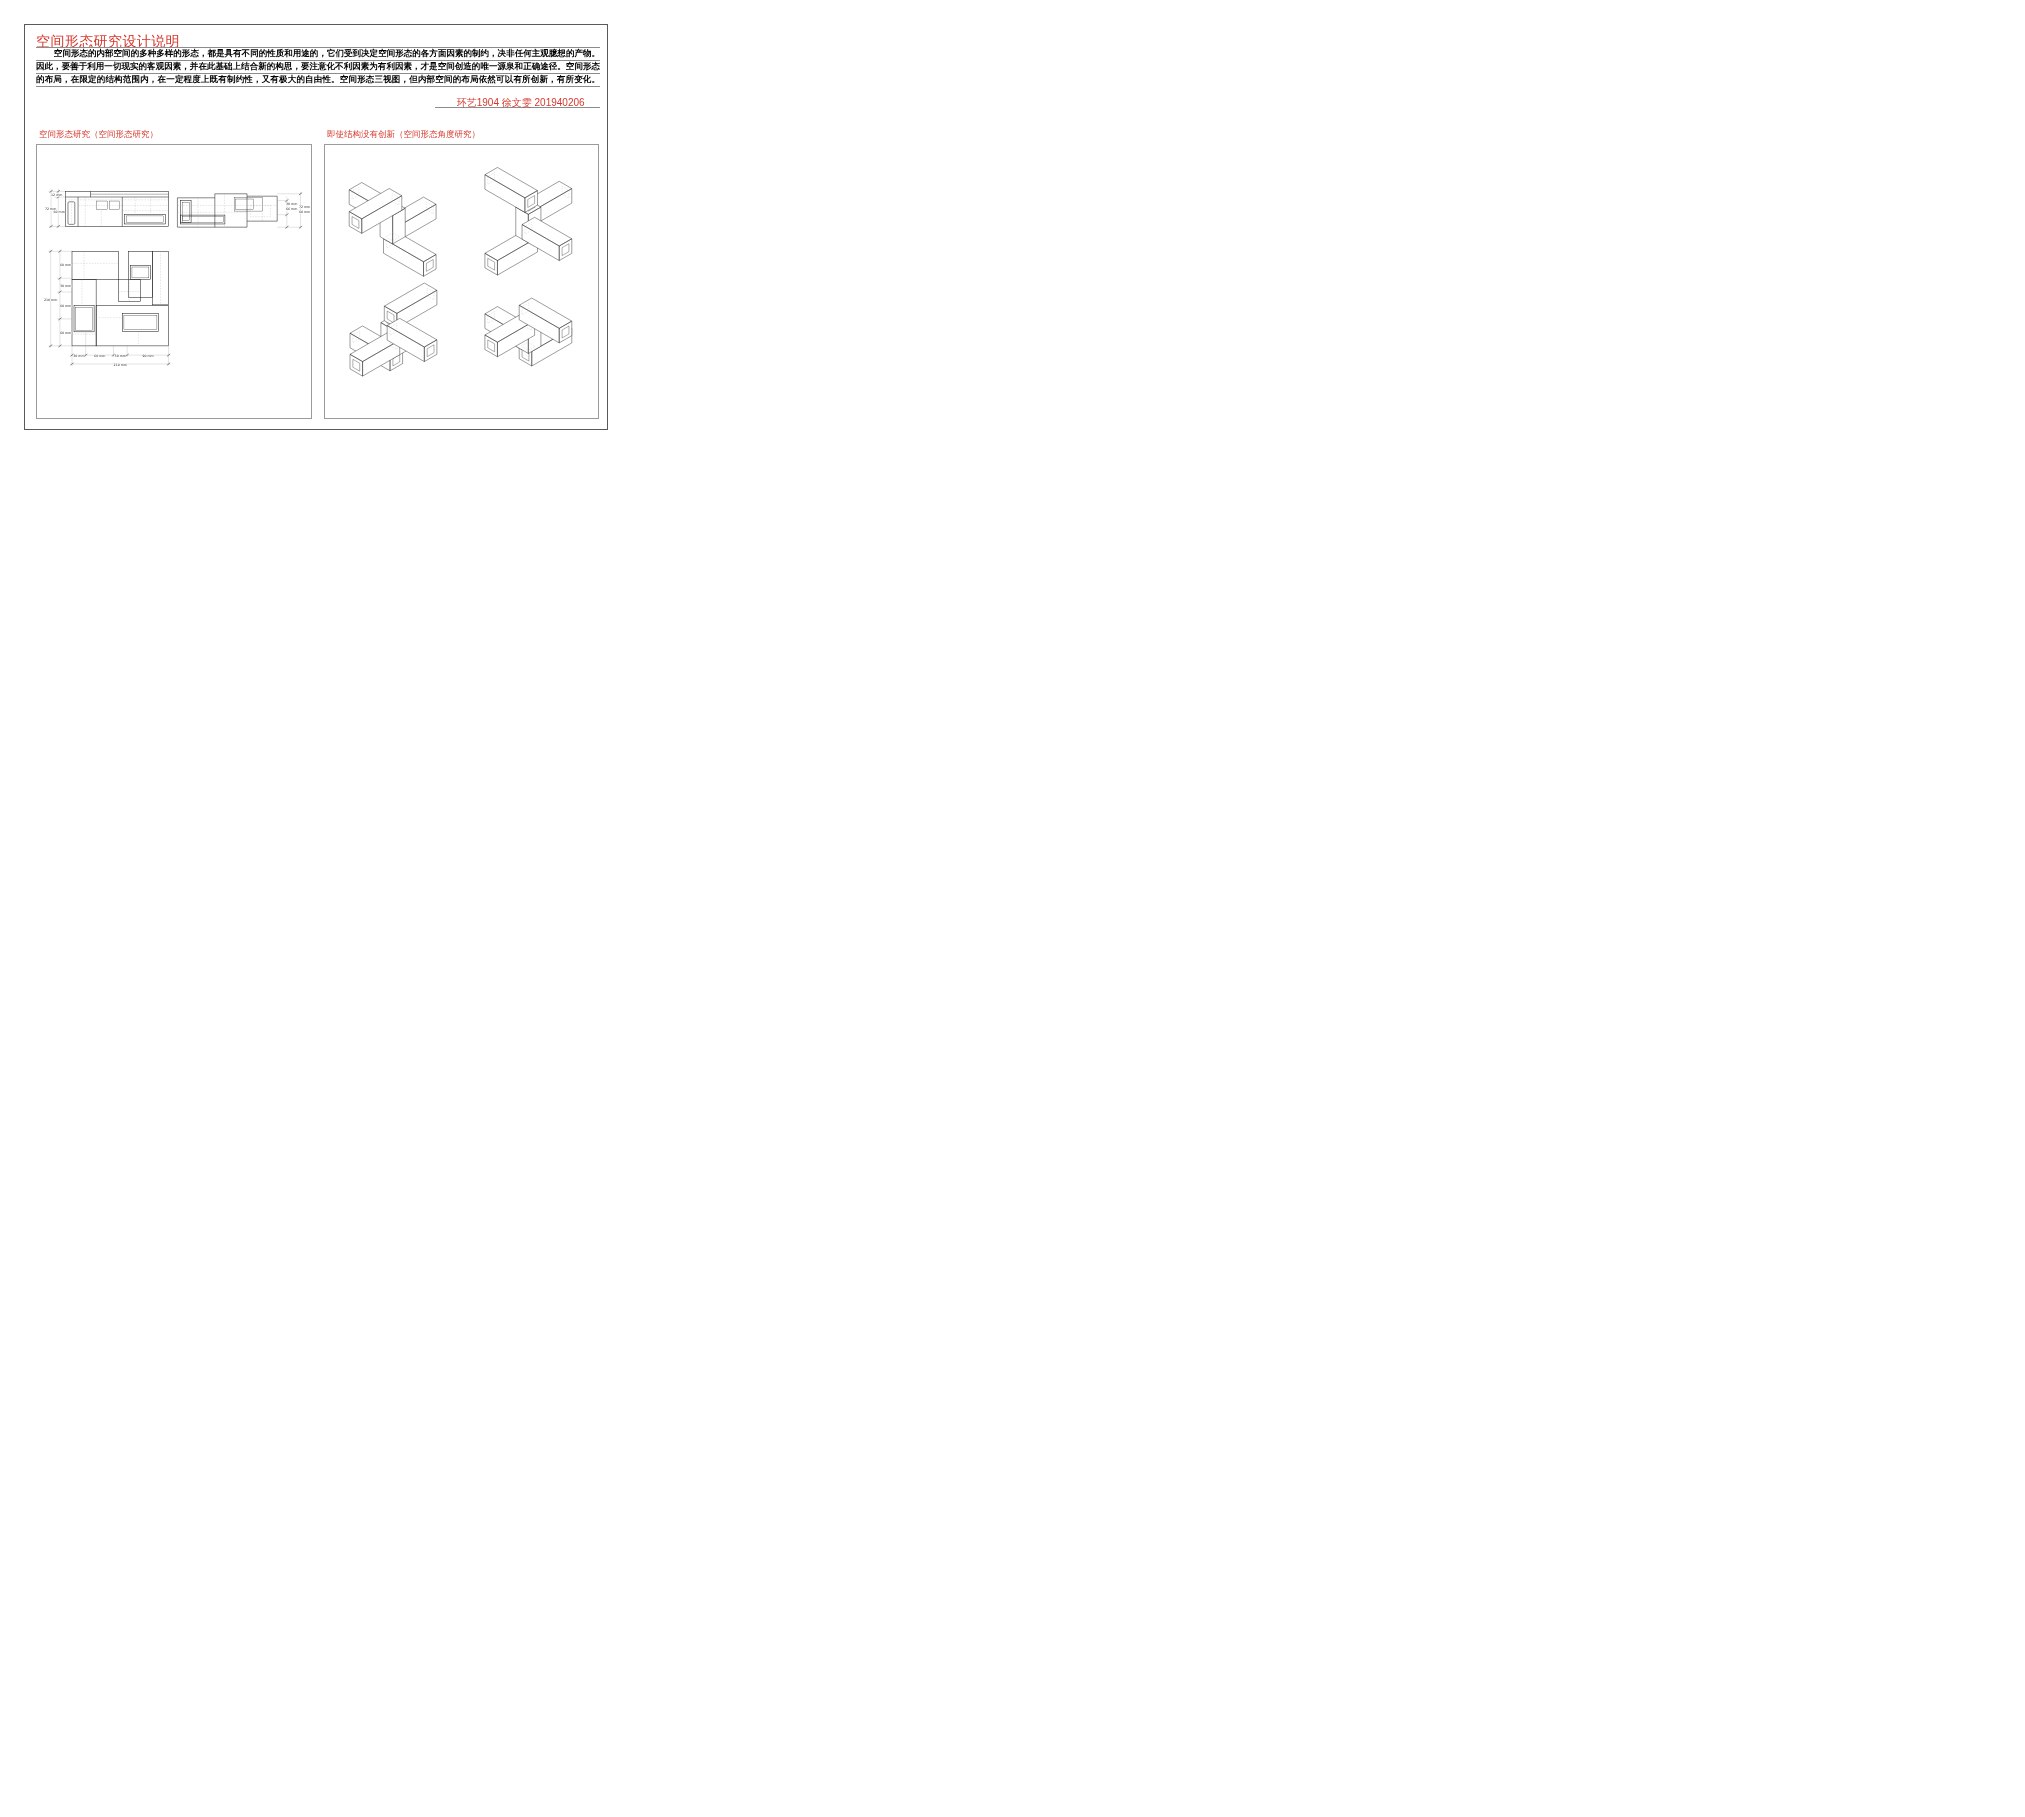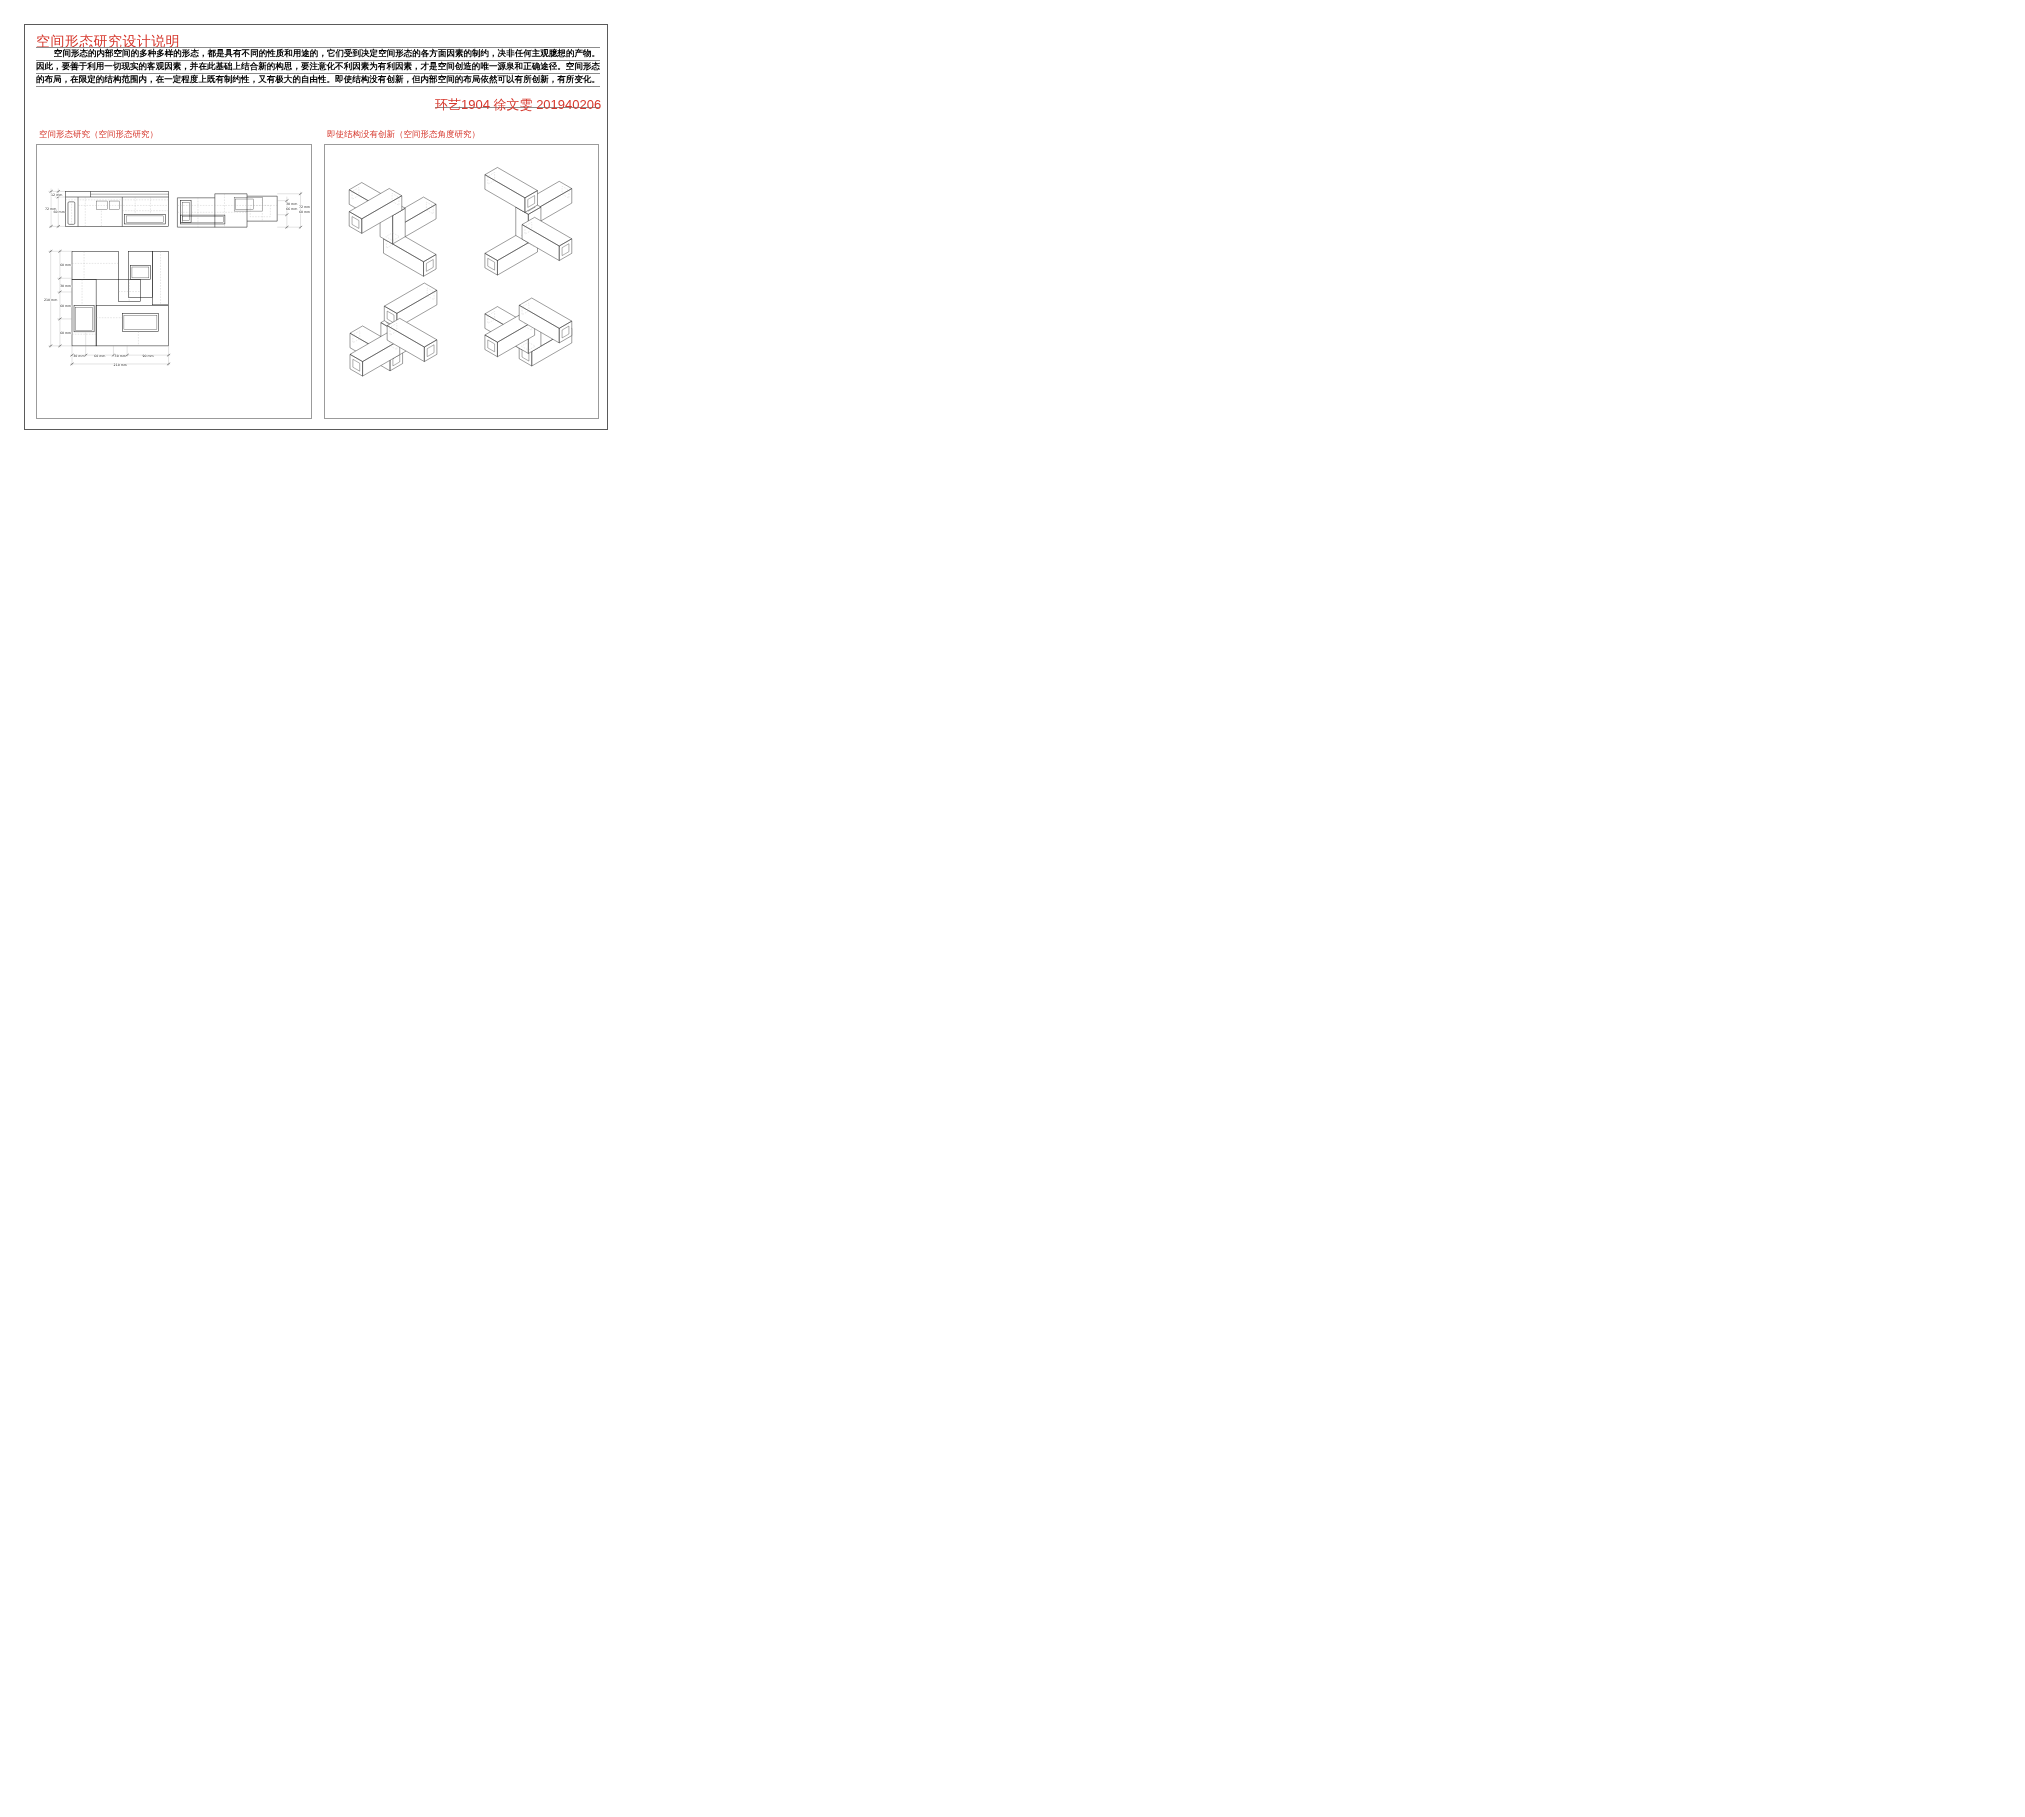--- a/index.html
+++ b/index.html
@@ -11,21 +11,21 @@
          color:var(--accent_red,#d6372c);white-space:nowrap;}
   .para{position:absolute;left:36px;top:48px;width:564px;}
   .pline{height:12px;line-height:11.7px;font-size:8.5px;font-weight:600;color:#000;
          border-bottom:0.8px solid var(--rule_gray,#8c8c8c);
          text-align:justify;text-align-last:justify;white-space:nowrap;overflow:hidden;}
   .pline.indent{text-indent:2.1em;}
   .rule-under-title{position:absolute;left:36px;top:47px;width:564px;height:0.8px;
          background:var(--rule_gray,#8c8c8c);}
   .author{position:absolute;left:435px;top:96px;width:165px;height:11.7px;box-sizing:border-box;
          border-bottom:0.8px solid var(--rule_gray,#8c8c8c);color:var(--accent_red,#d6372c);
-         font-size:13px;padding-right:15.4px;white-space:nowrap;}
+         font-size:10px;text-align:right;padding-right:15.4px;white-space:nowrap;}
   .sec-heading{position:absolute;top:129px;font-size:8.5px;color:var(--accent_red,#d6372c);
          white-space:nowrap;}
   .panel{position:absolute;top:144px;height:275px;background:#fff;
          border:0.6px solid var(--panel_border,#9b9b9b);box-sizing:border-box;}
   .panel svg{display:block;width:100%;height:100%;}
   
   .s{stroke:var(--drawing_black,#1a1a1a);stroke-width:1.3;fill:none;}
   .s2{stroke:var(--drawing_black,#1a1a1a);stroke-width:0.8;fill:none;}
   .d{stroke:var(--dashed_gray,#a5a5a5);stroke-width:0.7;fill:none;stroke-dasharray:4 3;}
   .dim{stroke:#9c9c9c;stroke-width:0.7;fill:none;}
@@ -41,21 +41,21 @@
 
 <div class="page">
   <div class="frame"></div>
 
   <div class="title">空间形态研究设计说明</div>
   <div class="rule-under-title"></div>
 
   <div class="para">
     <div class="pline indent">空间形态的内部空间的多种多样的形态，都是具有不同的性质和用途的，它们受到决定空间形态的各方面因素的制约，决非任何主观臆想的产物。</div>
     <div class="pline">因此，要善于利用一切现实的客观因素，并在此基础上结合新的构思，要注意化不利因素为有利因素，才是空间创造的唯一源泉和正确途径。空间形态</div>
-    <div class="pline">的布局，在限定的结构范围内，在一定程度上既有制约性，又有极大的自由性。即使结构没有创新，但内部空间的布局依然可以有所创新，有所变化。</div>
+    <div class="pline">的布局，在限定的结构范围内，在一定程度上既有制约性，又有极大的自由性。空间形态三视图，但内部空间的布局依然可以有所创新，有所变化。</div>
   </div>
 
   <div class="author">环艺1904  徐文雯  201940206</div>
 
   <div class="sec-heading" style="left:39px;">空间形态研究（空间形态研究）</div>
   <div class="sec-heading" style="left:327px;">即使结构没有创新（空间形态角度研究）</div>
 
   <div class="panel" style="left:36px;width:276px;">
     <svg viewBox="0 0 681 678">
 

